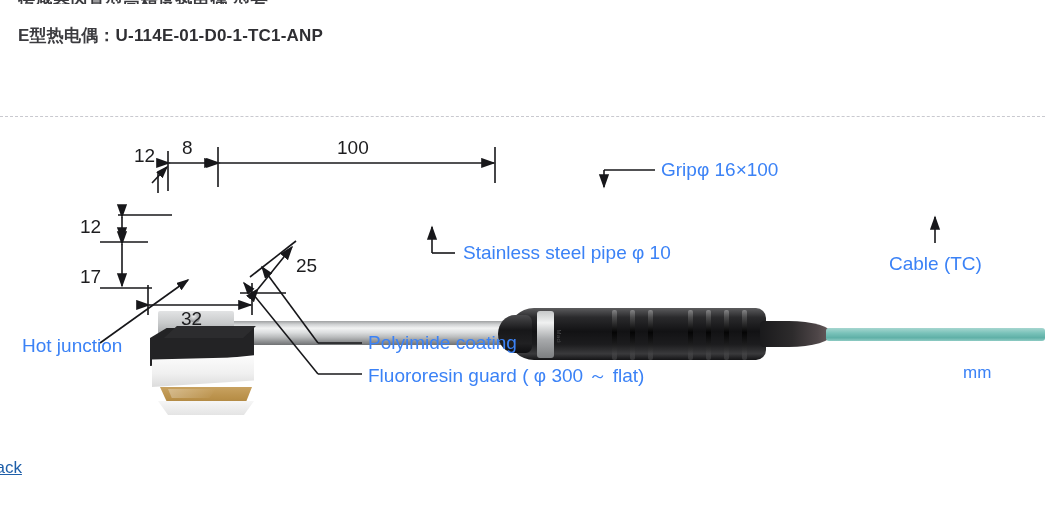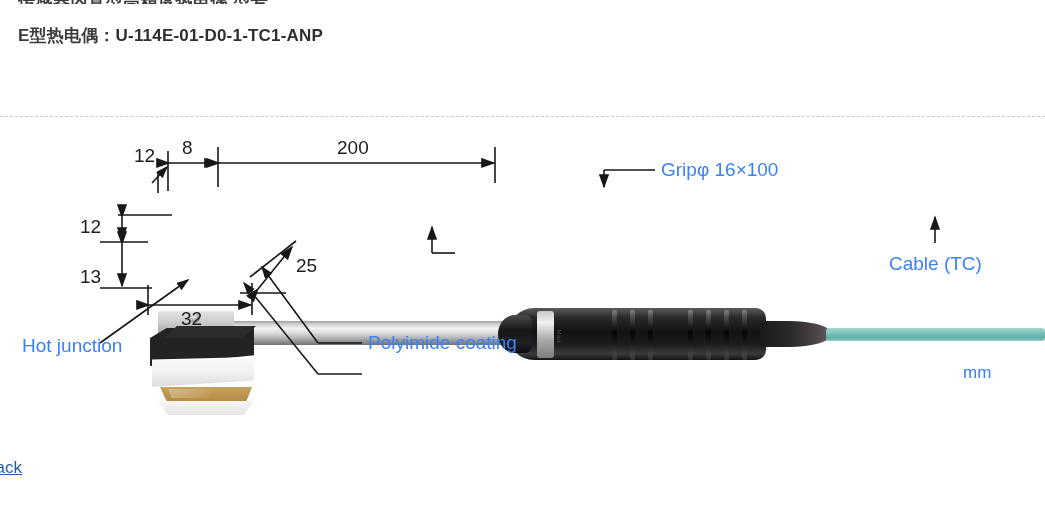--- a/index.html
+++ b/index.html
@@ -249,28 +249,30 @@
         <line x1="362" y1="218" x2="318" y2="218"></line>
         <line x1="318" y1="218" x2="262" y2="142" marker-end="url(#arS)"></line>
 
         <line x1="362" y1="249" x2="318" y2="249"></line>
         <line x1="318" y1="249" x2="244" y2="158" marker-end="url(#arS)"></line>
       </g>
     </svg>
 
     <div class="dim" style="left:134px;top:20px">12</div>
     <div class="dim" style="left:182px;top:12px">8</div>
-    <div class="dim" style="left:337px;top:12px">200</div>
+    <div class="dim" style="left:337px;top:12px">100</div>
     <div class="dim" style="left:80px;top:91px">12</div>
-    <div class="dim" style="left:80px;top:141px">13</div>
+    <div class="dim" style="left:80px;top:141px">17</div>
     <div class="dim" style="left:296px;top:130px">25</div>
     <div class="dim" style="left:181px;top:183px">32</div>
 
     <div class="anno" style="left:661px;top:34px">Gripφ 16×100</div>
+    <div class="anno" style="left:463px;top:117px">Stainless steel pipe φ 10</div>
     <div class="anno" style="left:889px;top:128px">Cable (TC)</div>
     <div class="anno" style="left:22px;top:210px">Hot junction</div>
     <div class="anno" style="left:368px;top:207px">Polyimide coating</div>
+    <div class="anno" style="left:368px;top:238px">Fluororesin guard ( φ 300 ～ flat)</div>
 
     <div class="unit" style="left:963px;top:238px">mm</div>
   </div>
 
   <a class="backlink" href="#">back</a>
 </div>
 
 </body></html>

